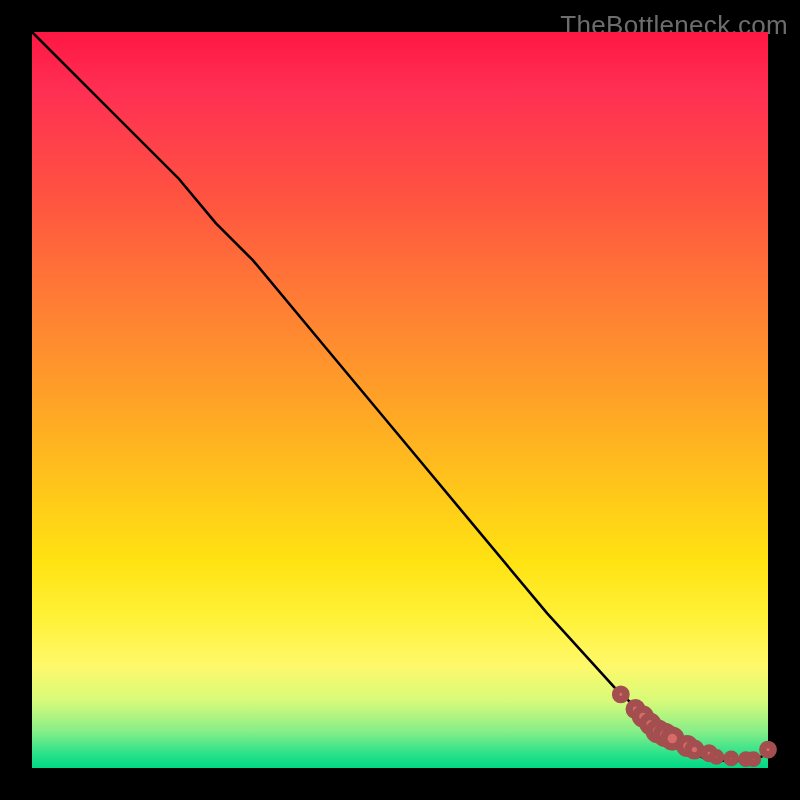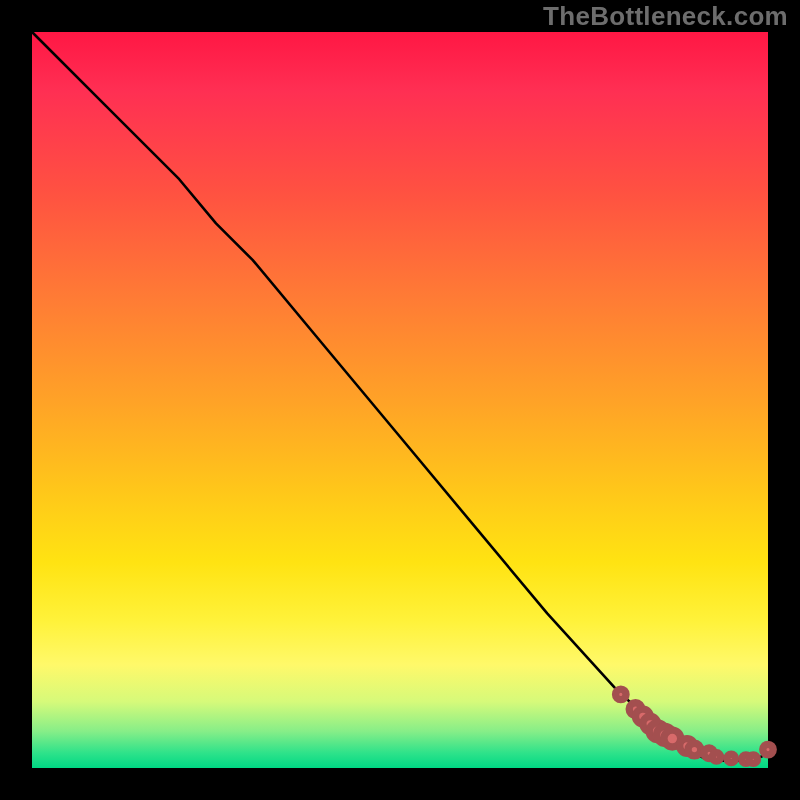--- a/index.html
+++ b/index.html
@@ -40,25 +40,25 @@
       #fff23a 80%,
       #fff96a 86%,
       #d6fa7a 91%,
       #87ee88 95%,
       #2de28a 98%,
       #00d884 100%
     );
   }
   .watermark {
     position: absolute;
-    top: 1px;
+    top: 10px;
     right: 12px;
     color: #6d6d6d;
     font-size: 26px;
-    font-weight: 700;
+    font-weight: 400;
     letter-spacing: 0.3px;
     user-select: none;
   }
   svg.overlay {
     position: absolute;
     left: 0; top: 0;
     width: 736px; height: 736px;
     overflow: visible;
   }
   .dot {

